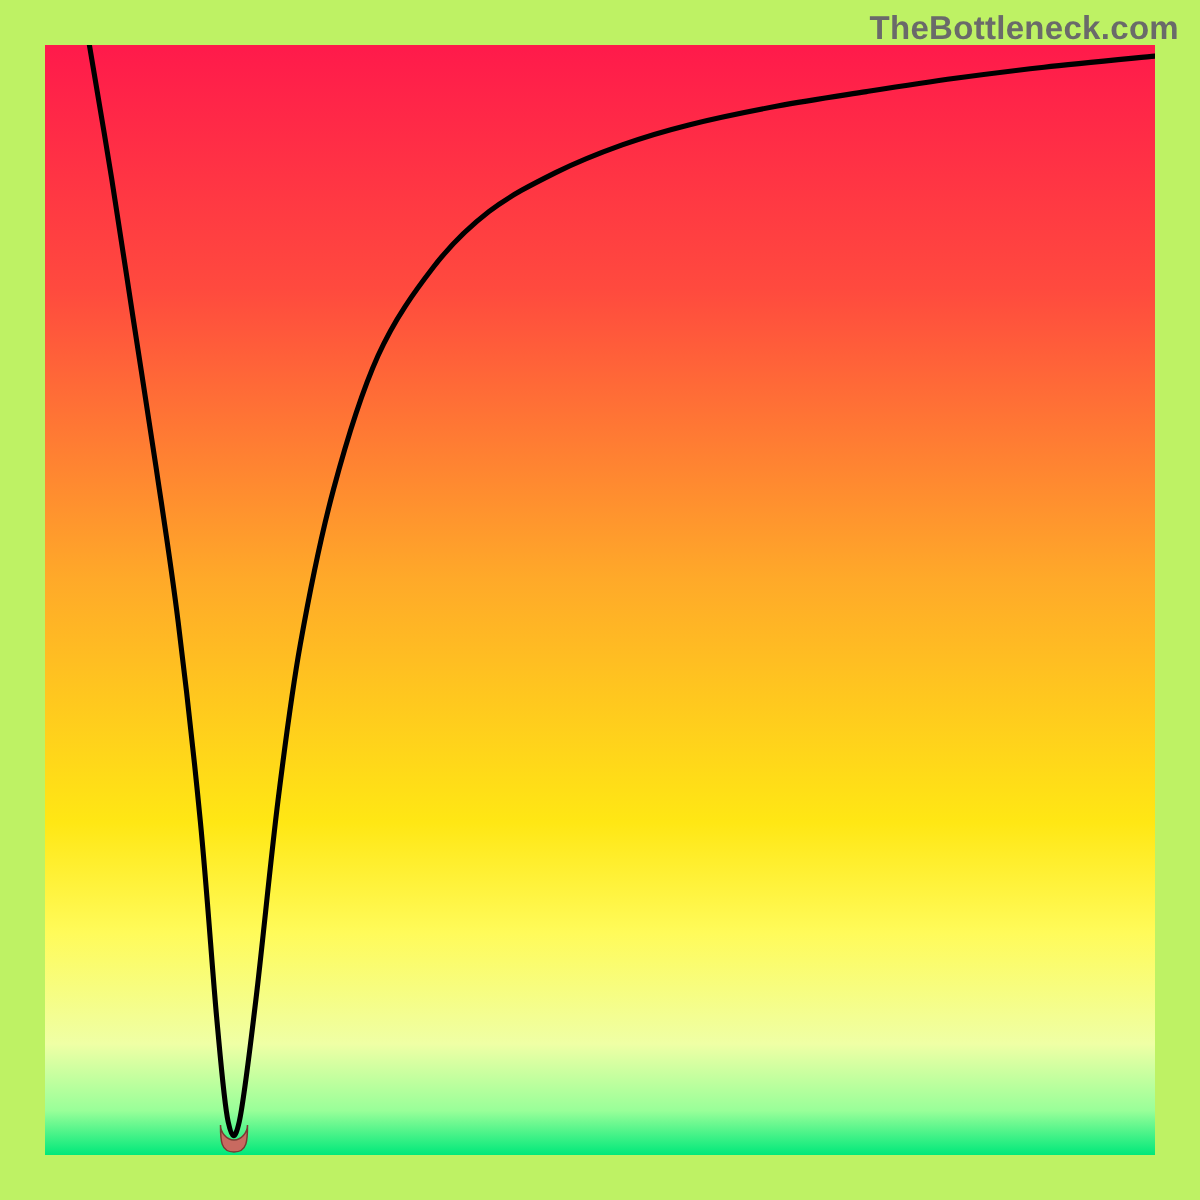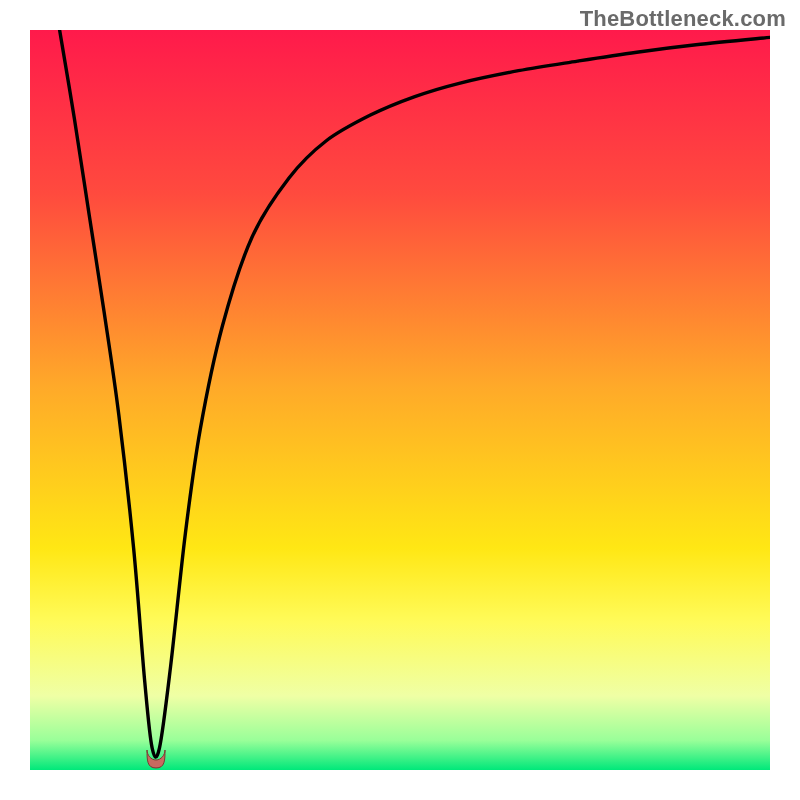--- a/index.html
+++ b/index.html
@@ -8,21 +8,21 @@
     width: 800px;
     height: 800px;
     overflow: hidden;
     background: #000;
     font-family: Arial, Helvetica, sans-serif;
   }
   .frame {
     position: relative;
     width: 800px;
     height: 800px;
-    background: #ffffff;
+    background: #bef264;
   }
   .plot-area {
     position: absolute;
     left: 30px;
     top: 30px;
     width: 740px;
     height: 740px;
     overflow: hidden;
     
   }

